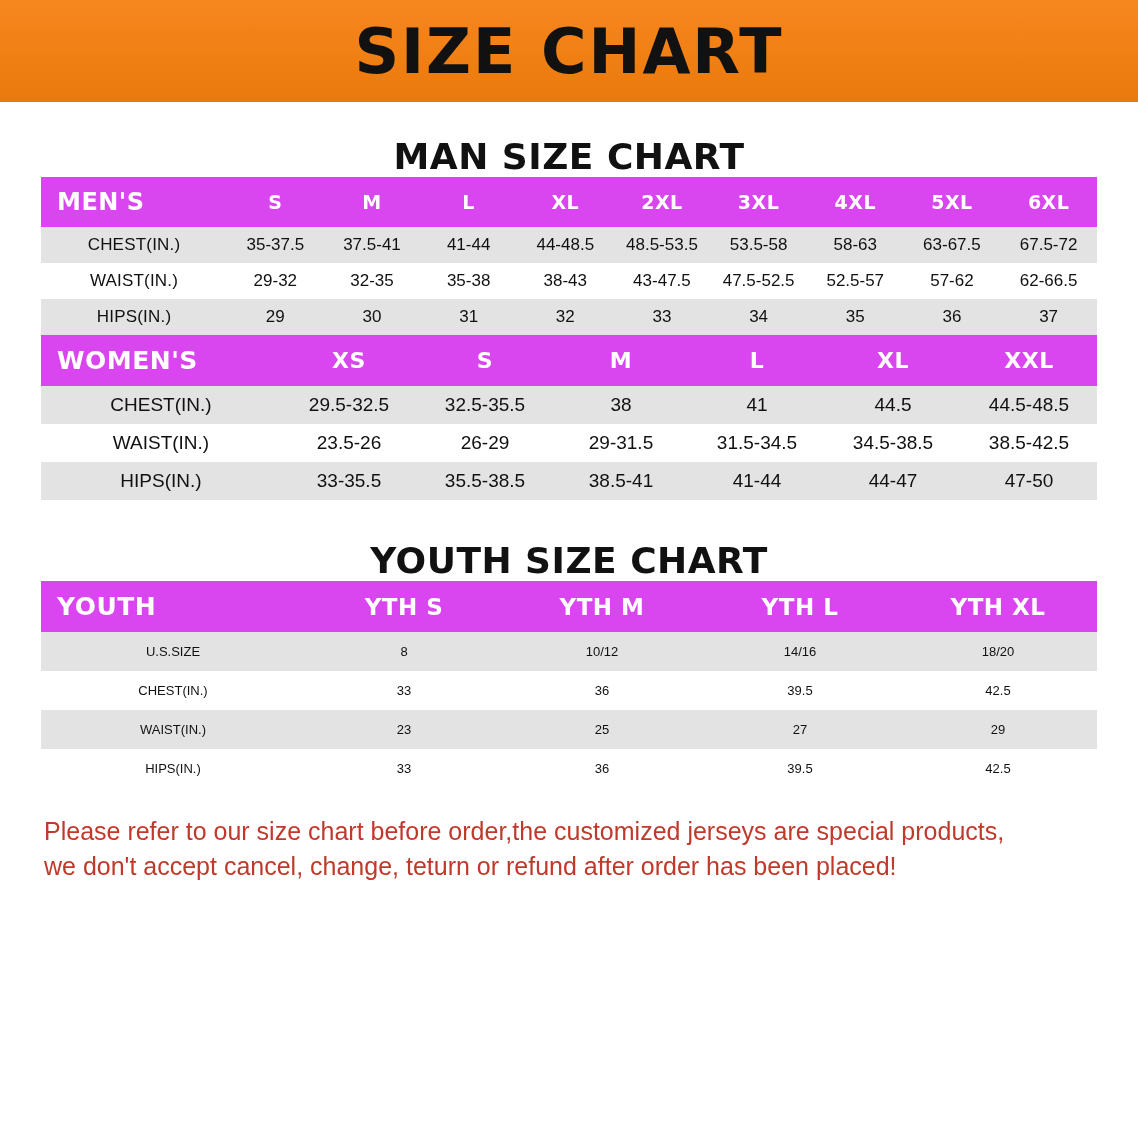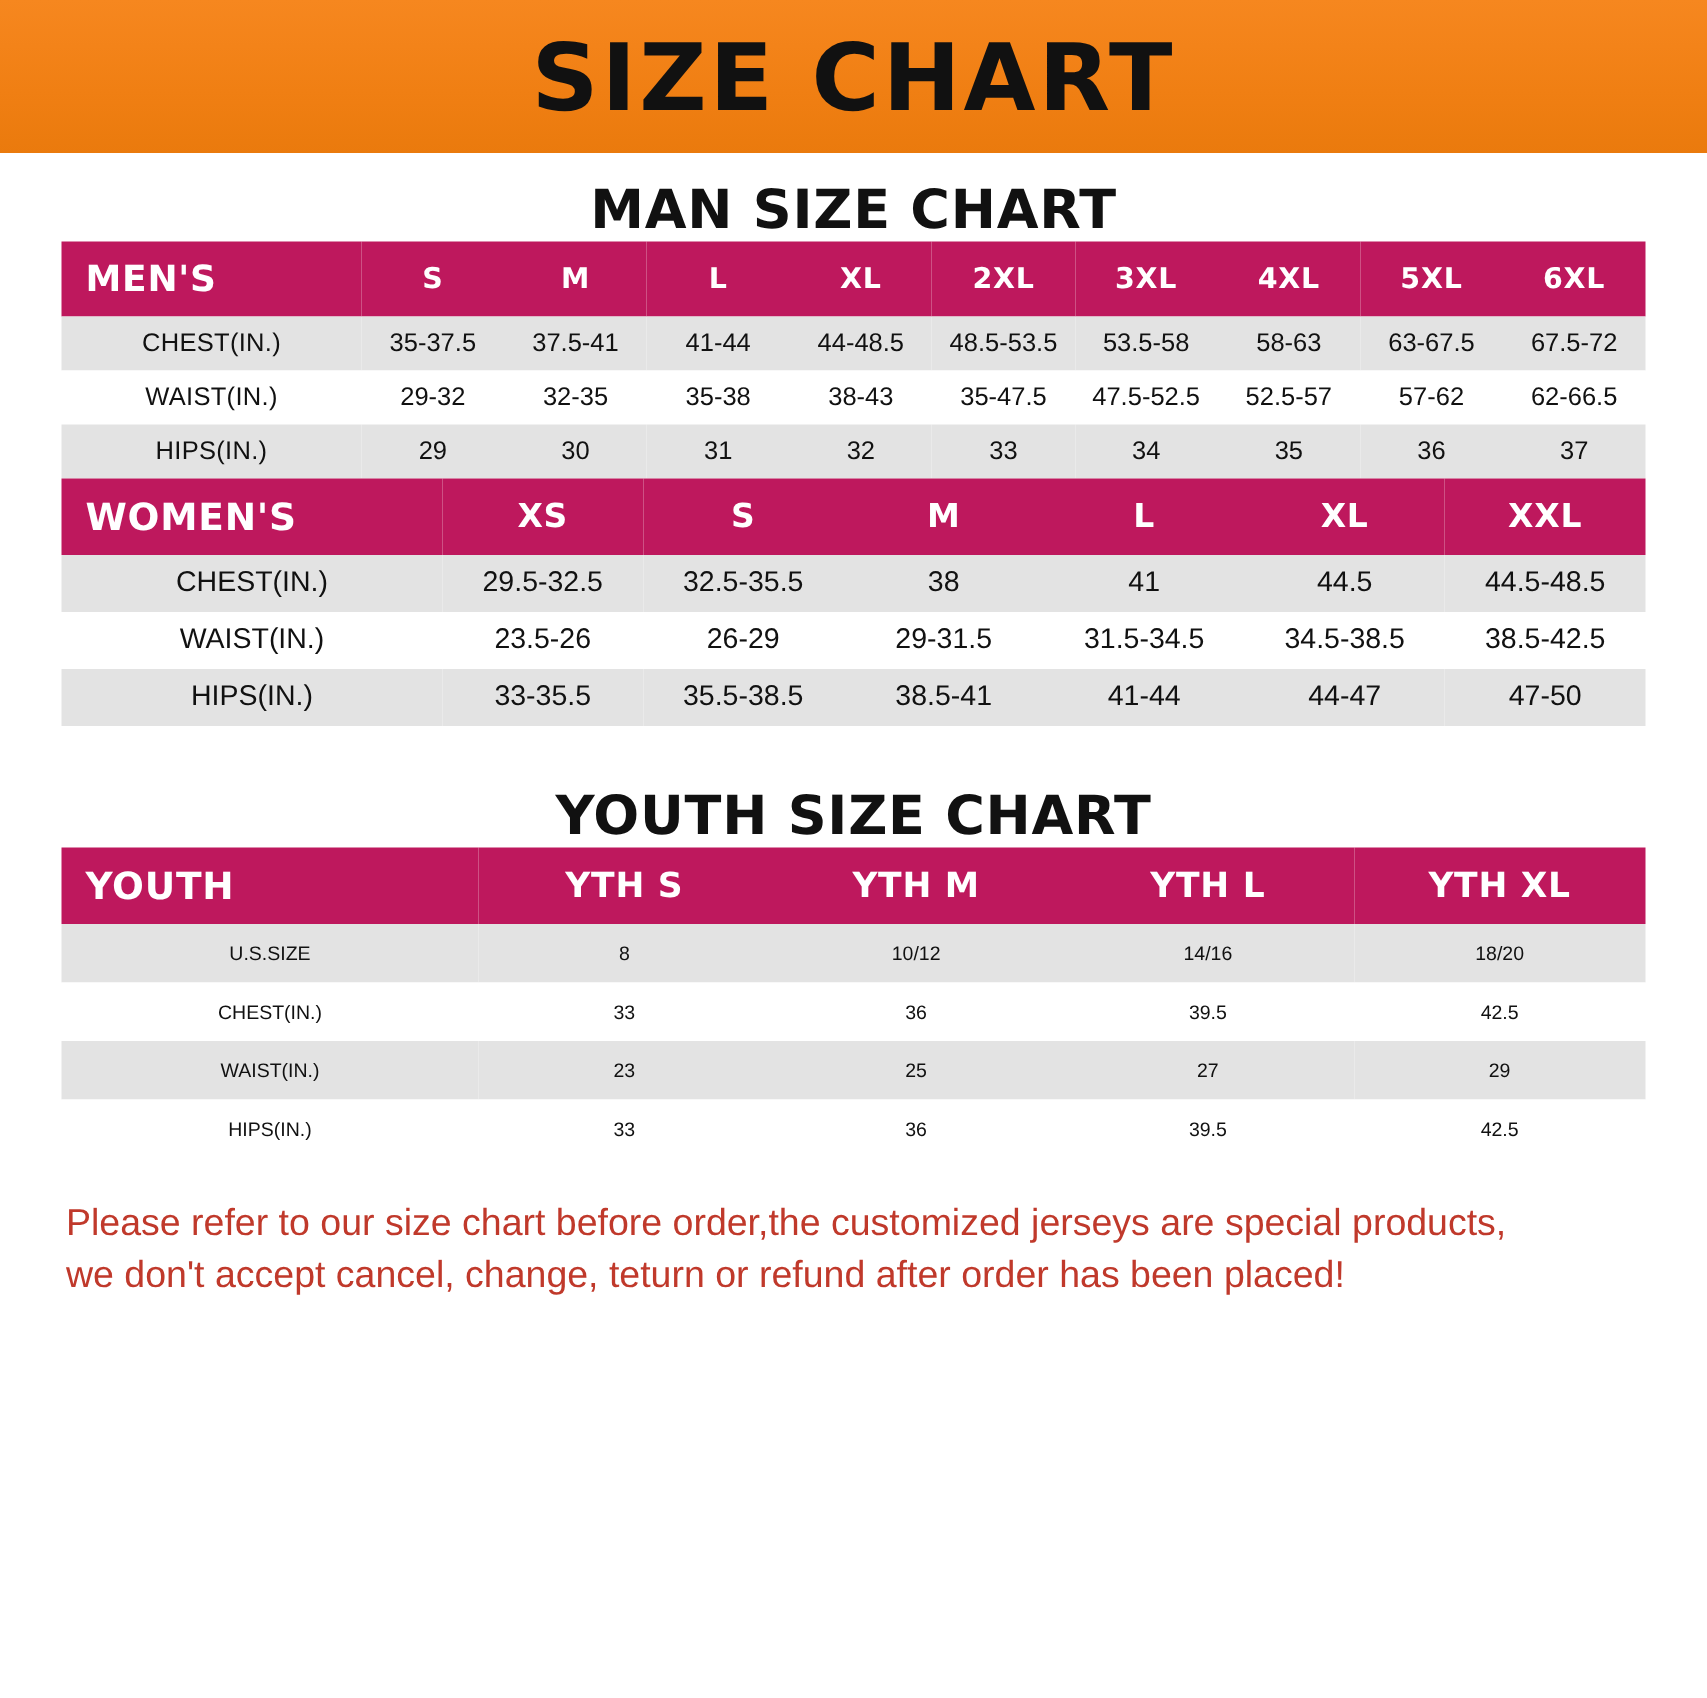--- a/index.html
+++ b/index.html
@@ -43,42 +43,42 @@
 
   
   .section-title {
     text-align: center;
     font-family: "DejaVu Sans", sans-serif;
     font-weight: 700;
     font-size: 36px;
     color: #111111;
     letter-spacing: 0.5px;
   }
-  .title-man    { margin-top: 18px; }
+  .title-man    { margin-top: 34px; }
   .title-women  { margin-top: 36px; }
   .title-youth  { margin-top: 40px; }
 
   
   .table-wrap {
     margin: 0 auto;
     width: 1056px;
   }
   table.size-table {
     width: 100%;
     border-collapse: collapse;
     table-layout: fixed;
   }
   table.size-table thead th {
-    background: #be185d;
+    background: #d946ef;
     color: #ffffff;
     font-family: "DejaVu Sans", sans-serif;
     font-weight: 700;
     font-size: 20px;
     text-align: center;
-    padding: 11px 16px;
+    padding: 11px 2px;
     letter-spacing: 0.5px;
   }
   table.size-table thead th.first {
     text-align: left;
     padding-left: 16px;
     font-size: 23px;
   }
   table.size-table tbody td {
     text-align: center;
     font-family: "Liberation Sans", sans-serif;
@@ -161,21 +161,21 @@
           <td>58-63</td>
           <td>63-67.5</td>
           <td>67.5-72</td>
         </tr>
         <tr class="row-plain">
           <td class="first">WAIST(IN.)</td>
           <td>29-32</td>
           <td>32-35</td>
           <td>35-38</td>
           <td>38-43</td>
-          <td>35-47.5</td>
+          <td>43-47.5</td>
           <td>47.5-52.5</td>
           <td>52.5-57</td>
           <td>57-62</td>
           <td>62-66.5</td>
         </tr>
         <tr class="row-shade">
           <td class="first">HIPS(IN.)</td>
           <td>29</td>
           <td>30</td>
           <td>31</td>

